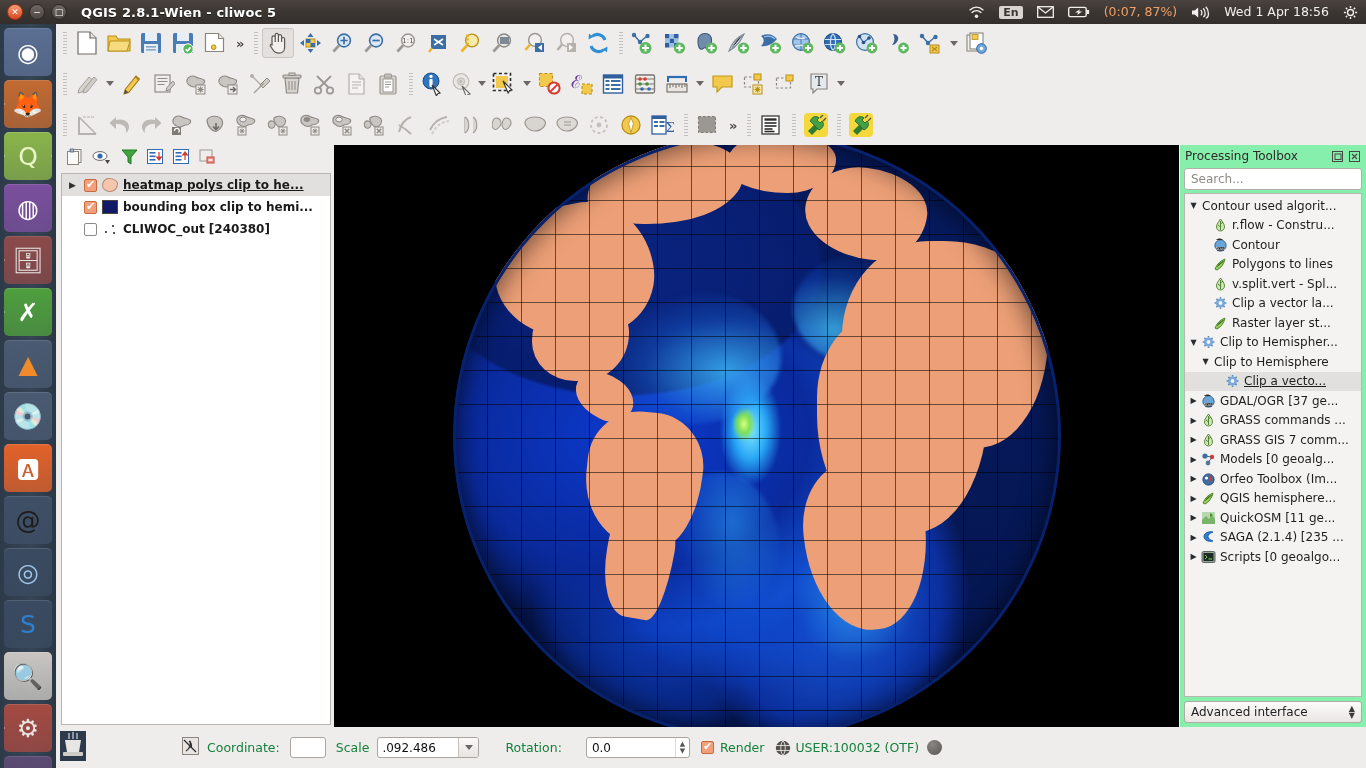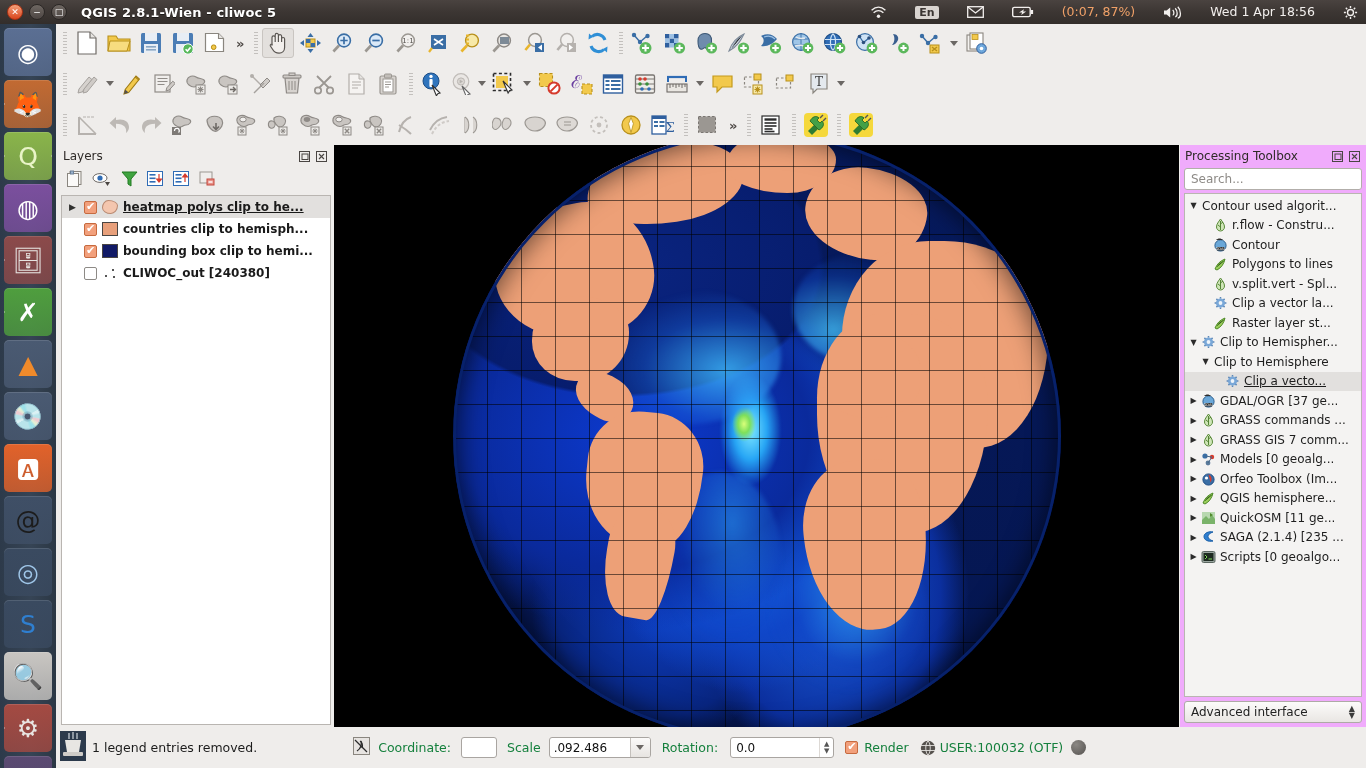--- a/index.html
+++ b/index.html
@@ -21,21 +21,21 @@
   }
   .wbtns { display: flex; align-items: center; gap: 6px; padding: 0 8px 0 7px; }
   .wbtn { width: 16px; height: 16px; border-radius: 50%; position: relative;
           background: linear-gradient(to bottom,#6e6762,#4d4643); border: 1px solid #2b2725; }
   .wbtn.close { background: linear-gradient(to bottom,#f4a07a,#d9451d); border-color:#a93214; }
   .wbtn span { position:absolute; left:0; top:0; width:100%; height:100%;
                display:flex; align-items:center; justify-content:center;
                color:#fff; font-size:9px; line-height:1; font-family:"DejaVu Sans", sans-serif; }
   #window-title { font-size: 13px; font-weight: bold; color: #fff; margin-left: 6px;
                   text-shadow: 0 1px 0 #1c1917; letter-spacing: 0.1px; }
-  #indicators { margin-left: auto; display: flex; align-items: center; gap: 28px;
+  #indicators { margin-left: auto; display: flex; align-items: center; gap: 14px;
                 padding-right: 8px; font-size: 12.5px; color: #f2efed; }
   #indicators .ind { display: flex; align-items: center; line-height: 1; }
   .kbd-ind { background: #d9d4d0; color: #3b3532; border-radius: 2px;
              padding: 1px 4px; font-size: 11px; font-weight: 600; }
   .battery-txt { color: #f0a168; }
   .clock { font-size: 12.5px; }
 
   
   #launcher {
     position: absolute; left: 0; top: 24px; width: 56px; height: 744px;
@@ -120,21 +120,21 @@
   #grat { position:absolute; left:0; top:0; width:100%; height:100%;
           background-image:
             repeating-linear-gradient(to right, rgba(0,0,0,.55) 0 1px, transparent 1px 34px),
             repeating-linear-gradient(to bottom, rgba(0,0,0,.55) 0 1px, transparent 1px 34px);
           background-size: 34px 3px, 3px 34px; }
   #limb { position:absolute; left:0;top:0;width:100%;height:100%; border-radius:50%;
           box-shadow: inset 0 0 0 3px #07216b, inset 0 0 26px 6px rgba(0,0,0,.55); }
 
   
   #proc-panel { position: absolute; left: 1124px; top: 0; width: 186px; height: 582px;
-                background: #f0abfc; display: flex; flex-direction: column; }
+                background: #86efac; display: flex; flex-direction: column; }
   #proc-search { margin: 1px 4px 3px 4px; height: 22px; border: 1px solid #b2aeaa;
                  background: #fff; border-radius: 3px; display:flex; align-items:center;
                  padding: 0 6px; color: #8d8a86; font-size: 12px; }
   #proc-tree { flex: 1; margin: 0 4px; background: #f4f3f2; border: 1px solid #b9b5b1;
                overflow: hidden; padding-top: 2px; }
   .ptrow { display:flex; align-items:center; height: 19.5px; font-size: 12px;
            color: #1e1e1e; white-space: nowrap; }
   .ptrow.sel { background: #e2e0de; text-decoration: underline; }
   .ptrow .arw { width: 13px; text-align:center; font-size: 8px; color: #2b2b2b; flex:none; }
   .ptrow .ico { width: 17px; height: 15px; flex:none; display:flex; align-items:center;
@@ -910,37 +910,20 @@
             <path d="M5 19l6-6 4 4-6 6z" fill="#2e7d32"></path>
             <path d="M11 13l-4-4c2-4 6-6 9-3l-2 2 3 3 2-2c3 3 1 7-3 9z" fill="#43a047" stroke="#1b5e20" stroke-width=".8"></path>
             <path d="M17 6l3-3M20 9l3-3" stroke="#555" stroke-width="1.4"></path>
           </svg>
       </div>
     </div>
 
     <div id="center">
 
       <div id="layers-panel">
-        <div class="panel-title">
-          <span class="tt">Layers</span>
-          <span class="panel-btns">
-            <span class="pbtn">
-              <svg width="11" height="11" viewBox="0 0 11 11">
-                  <rect x="0.5" y="0.5" width="10" height="10" fill="none" stroke="#4a4643"></rect>
-                  <rect x="3" y="3" width="6" height="5.5" fill="none" stroke="#4a4643"></rect>
-                </svg>
-            </span>
-            <span class="pbtn">
-              <svg width="11" height="11" viewBox="0 0 11 11">
-                  <rect x="0.5" y="0.5" width="10" height="10" fill="none" stroke="#4a4643"></rect>
-                  <path d="M3 3l5 5M8 3l-5 5" stroke="#4a4643" stroke-width="1.1"></path>
-                </svg>
-            </span>
-          </span>
-        </div>
         <div id="layers-toolbar">
           <span>
             <svg width="17" height="17" viewBox="0 0 17 17">
                 <rect x="4" y="1.5" width="11" height="13" fill="#f4f2ef" stroke="#8a867f"></rect>
                 <rect x="1.5" y="3.5" width="11" height="13" fill="#fbfaf8" stroke="#8a867f"></rect>
                 <rect x="4.5" y="1" width="3" height="3" fill="#9bb4cf" stroke="#6a7f96"></rect>
               </svg>
           </span>
           <span>
             <svg width="20" height="16" viewBox="0 0 20 16">
@@ -987,26 +970,20 @@
         <div id="layers-list">
             <div class="layer-row sel">
               <span class="exp">▶</span>
               <span class="chk on"></span>
               <span class="swatch" style="background: rgb(244, 198, 174); border-radius: 40% 60% 45% 55% / 55% 40% 60% 45%; border-color: rgb(185, 138, 114);"></span>
               <span class="lbl u">heatmap polys clip to he...</span>
             </div>
             <div class="layer-row">
               <span class="exp"></span>
               <span class="chk on"></span>
-              <span class="swatch" style="background: rgb(232, 160, 123);"></span>
-              <span class="lbl">countries clip to hemisph...</span>
-            </div>
-            <div class="layer-row">
-              <span class="exp"></span>
-              <span class="chk on"></span>
               <span class="swatch" style="background: rgb(17, 26, 102);"></span>
               <span class="lbl">bounding box clip to hemi...</span>
             </div>
             <div class="layer-row">
               <span class="exp"></span>
               <span class="chk"></span>
               <span style="display: inline-block; width: 16px; height: 14px; background-image: radial-gradient(1.2px at 4px 10px, rgb(85, 85, 85) 99%, transparent 100%), radial-gradient(1.2px at 11px 4px, rgb(85, 85, 85) 99%, transparent 100%), radial-gradient(1.2px at 12px 11px, rgb(85, 85, 85) 99%, transparent 100%);"></span>
               <span class="lbl">CLIWOC_out [240380]</span>
             </div>
           </div>
@@ -1317,41 +1294,40 @@
     <div id="statusbar">
       <span style="width:4px"></span>
       <span>
         <svg width="26" height="30" viewBox="0 0 26 30">
             <rect x="0" y="0" width="26" height="30" fill="#2c3a4c"></rect>
             <path d="M5 9h16l-2 12H7z" fill="#e8e6e3"></path>
             <rect x="3" y="21" width="20" height="4" rx="1" fill="#cfccc8"></rect>
             <path d="M9 2v6M13 1v7M17 2v6" stroke="#cfd5dc" stroke-width="1.2"></path>
           </svg>
       </span>
-      <span class="sb-msg">1 legend entries removed.</span>
       <span style="width:96px"></span>
       <span>
         <svg width="17" height="18" viewBox="0 0 17 18">
             <rect x="0.5" y="0.5" width="16" height="17" fill="#e7e4e1" stroke="#8a867f"></rect>
             <path d="M4 14c3-2 5-6 4-10" fill="none" stroke="#2b2b2b" stroke-width="1.3"></path>
             <path d="M7 4c2 1 3 4 2 7" fill="none" stroke="#2b2b2b" stroke-width="1.3"></path>
             <path d="M2 3l12 12" stroke="#2b2b2b" stroke-width="1.3"></path>
           </svg>
       </span>
       <span class="lbl" style="margin-left:8px">Coordinate:</span>
       <span class="sb-field" style="width:36px; margin-left:10px"></span>
       <span class="lbl" style="margin-left:10px">Scale</span>
       <span class="sb-combo" style="width:102px; margin-left:8px">
         <span class="v">.092.486</span>
         <span class="d">
             <i style="display:block;width:0;height:0;border-left:4px solid transparent;border-right:4px solid transparent;border-top:5px solid #6b6764"></i>
           </span>
       </span>
-      <span class="lbl" style="margin-left:11px">Rotation:</span>
-      <span class="sb-spin" style="width:104px; margin-left:12px">
+      <span class="lbl" style="margin-left:26px">Rotation:</span>
+      <span class="sb-spin" style="width:104px; margin-left:24px">
         <span class="v">0.0</span>
         <span class="ar">▲<br>▼</span>
       </span>
       <span style="width:11px"></span>
       <span class="chk on"></span>
       <span class="lbl" style="margin-left:6px">Render</span>
       <span style="width:11px"></span>
       <span class="globe-ico">
         <svg width="16" height="16" viewBox="0 0 16 16">
             <circle cx="8" cy="8" r="7.2" fill="#55514d"></circle>

